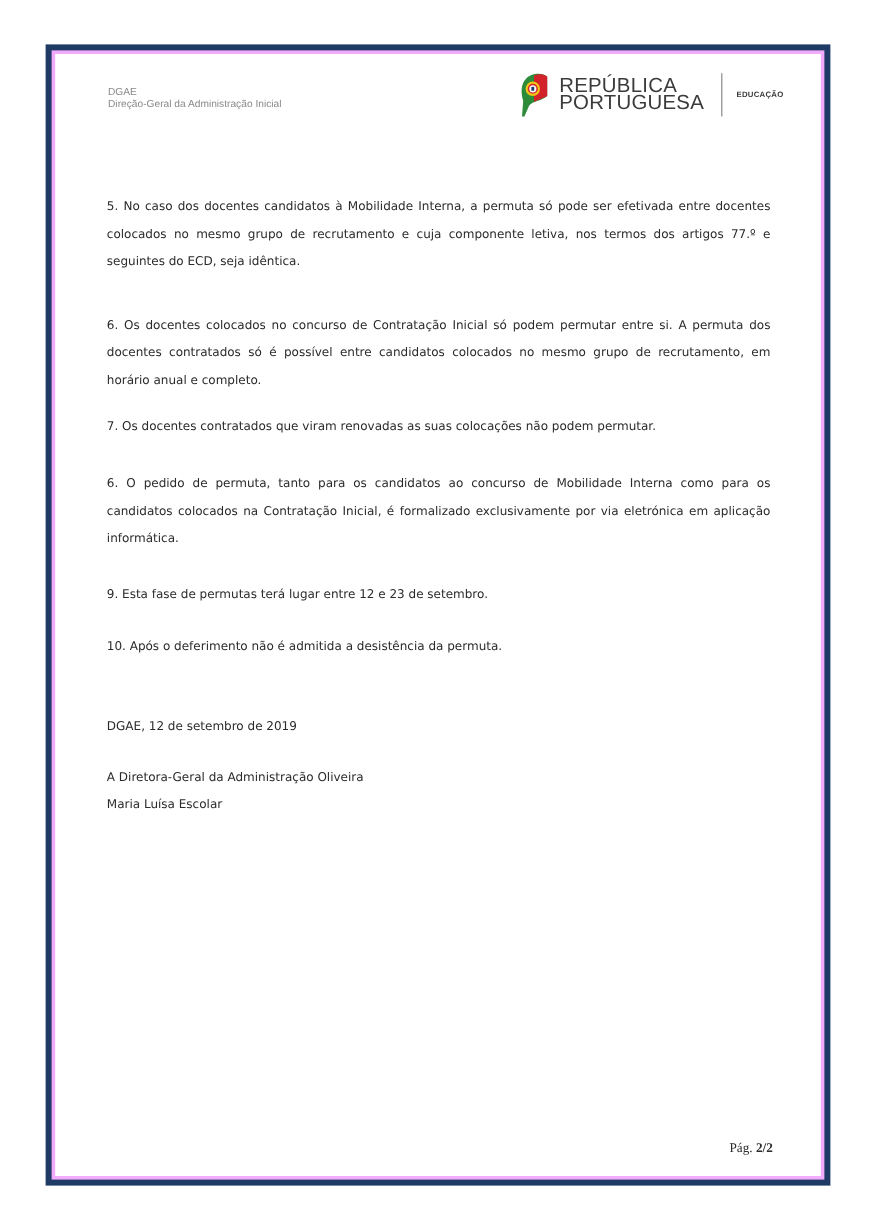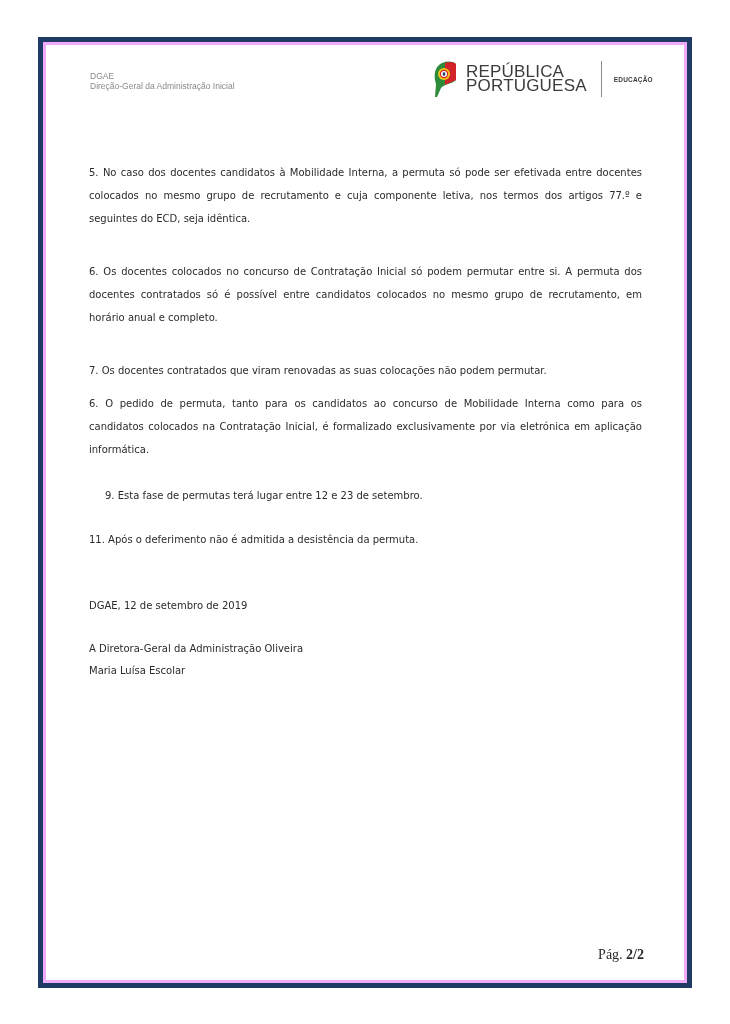--- a/index.html
+++ b/index.html
@@ -88,33 +88,33 @@
     font-size: 10px;
     color: #2b2b2b;
   }
   .para {
     margin: 0;
     line-height: 23px;
     text-align: justify;
   }
   .p5 { position: absolute; top: 0; }
   .p6 { position: absolute; top: 99px; }
-  .p7 { position: absolute; top: 198px; }
+  .p7 { position: absolute; top: 183px; }
   .p8 { position: absolute; top: 231px; }
-  .p9 { position: absolute; top: 323px; margin-left: 16px; }
+  .p9 { position: absolute; top: 323px; }
   .p10 { position: absolute; top: 367px; }
   .sign-date { position: absolute; top: 433px; }
   .sign-title { position: absolute; top: 477px; line-height: 22px; }
   .sign-name { position: absolute; top: 499px; line-height: 22px; }
   .footer {
     position: absolute;
     right: 40px;
     bottom: 17px;
     font-family: "Liberation Serif", serif;
-    font-size: 14px;
+    font-size: 11px;
     color: #2b2b2b;
   }
   .footer b { font-weight: bold; }
 </style>
 </head>
 <body>
 
 <div class="page-frame">
   <div class="frame-inner">
     <div class="frame-paper">
@@ -139,21 +139,21 @@
         <div class="logo-divider"></div>
         <div class="logo-ministry">EDUCAÇÃO</div>
       </div>
 
       <div class="content">
         <p class="para p5">5. No caso dos docentes candidatos à Mobilidade Interna, a permuta só pode ser efetivada entre docentes colocados no mesmo grupo de recrutamento e cuja componente letiva, nos termos dos artigos 77.º e seguintes do ECD, seja idêntica.</p>
         <p class="para p6">6. Os docentes colocados no concurso de Contratação Inicial só podem permutar entre si. A permuta dos docentes contratados só é possível entre candidatos colocados no mesmo grupo de recrutamento, em horário anual e completo.</p>
         <p class="para p7">7. Os docentes contratados que viram renovadas as suas colocações não podem permutar.</p>
         <p class="para p8">6. O pedido de permuta, tanto para os candidatos ao concurso de Mobilidade Interna como para os candidatos colocados na Contratação Inicial, é formalizado exclusivamente por via eletrónica em aplicação informática.</p>
         <p class="para p9">9. Esta fase de permutas terá lugar entre 12 e 23 de setembro.</p>
-        <p class="para p10">11. Após o deferimento não é admitida a desistência da permuta.</p>
+        <p class="para p10">10. Após o deferimento não é admitida a desistência da permuta.</p>
 
         <p class="para sign-date">DGAE, 12 de setembro de 2019</p>
         <p class="para sign-title">A Diretora-Geral da Administração Oliveira</p>
         <p class="para sign-name">Maria Luísa Escolar</p>
       </div>
 
       <div class="footer">
         <span>Pág.</span>
         <b>2/2</b>
       </div>

